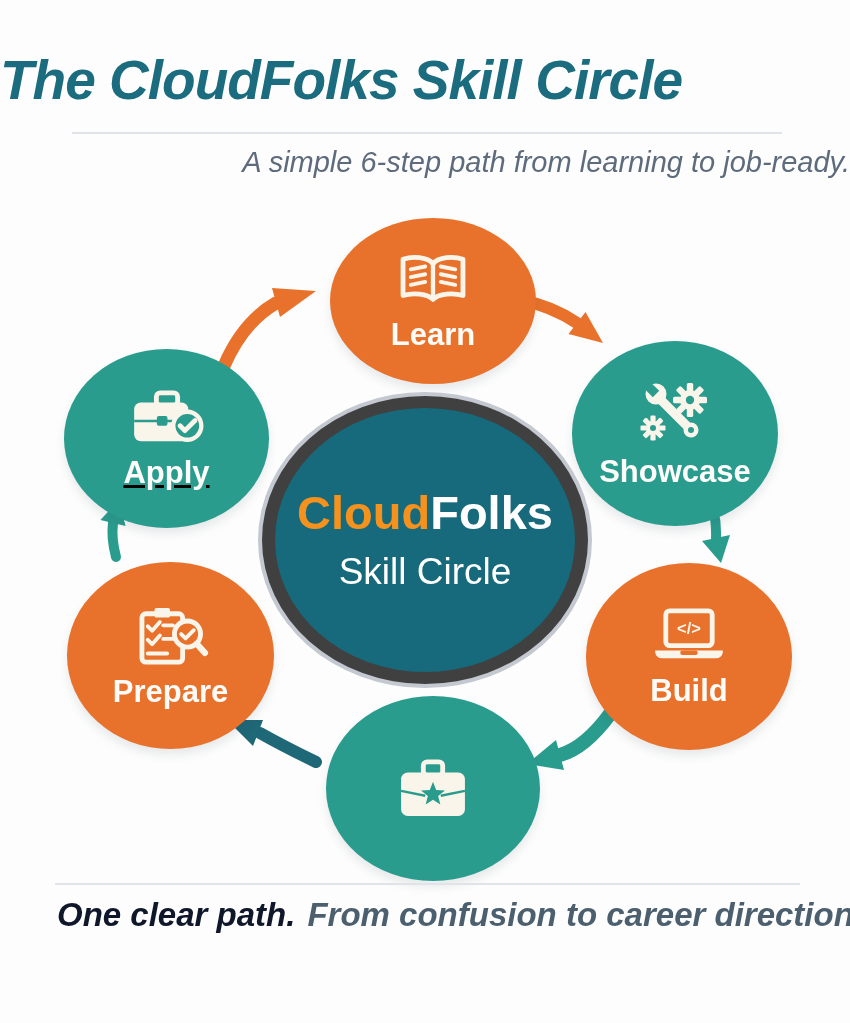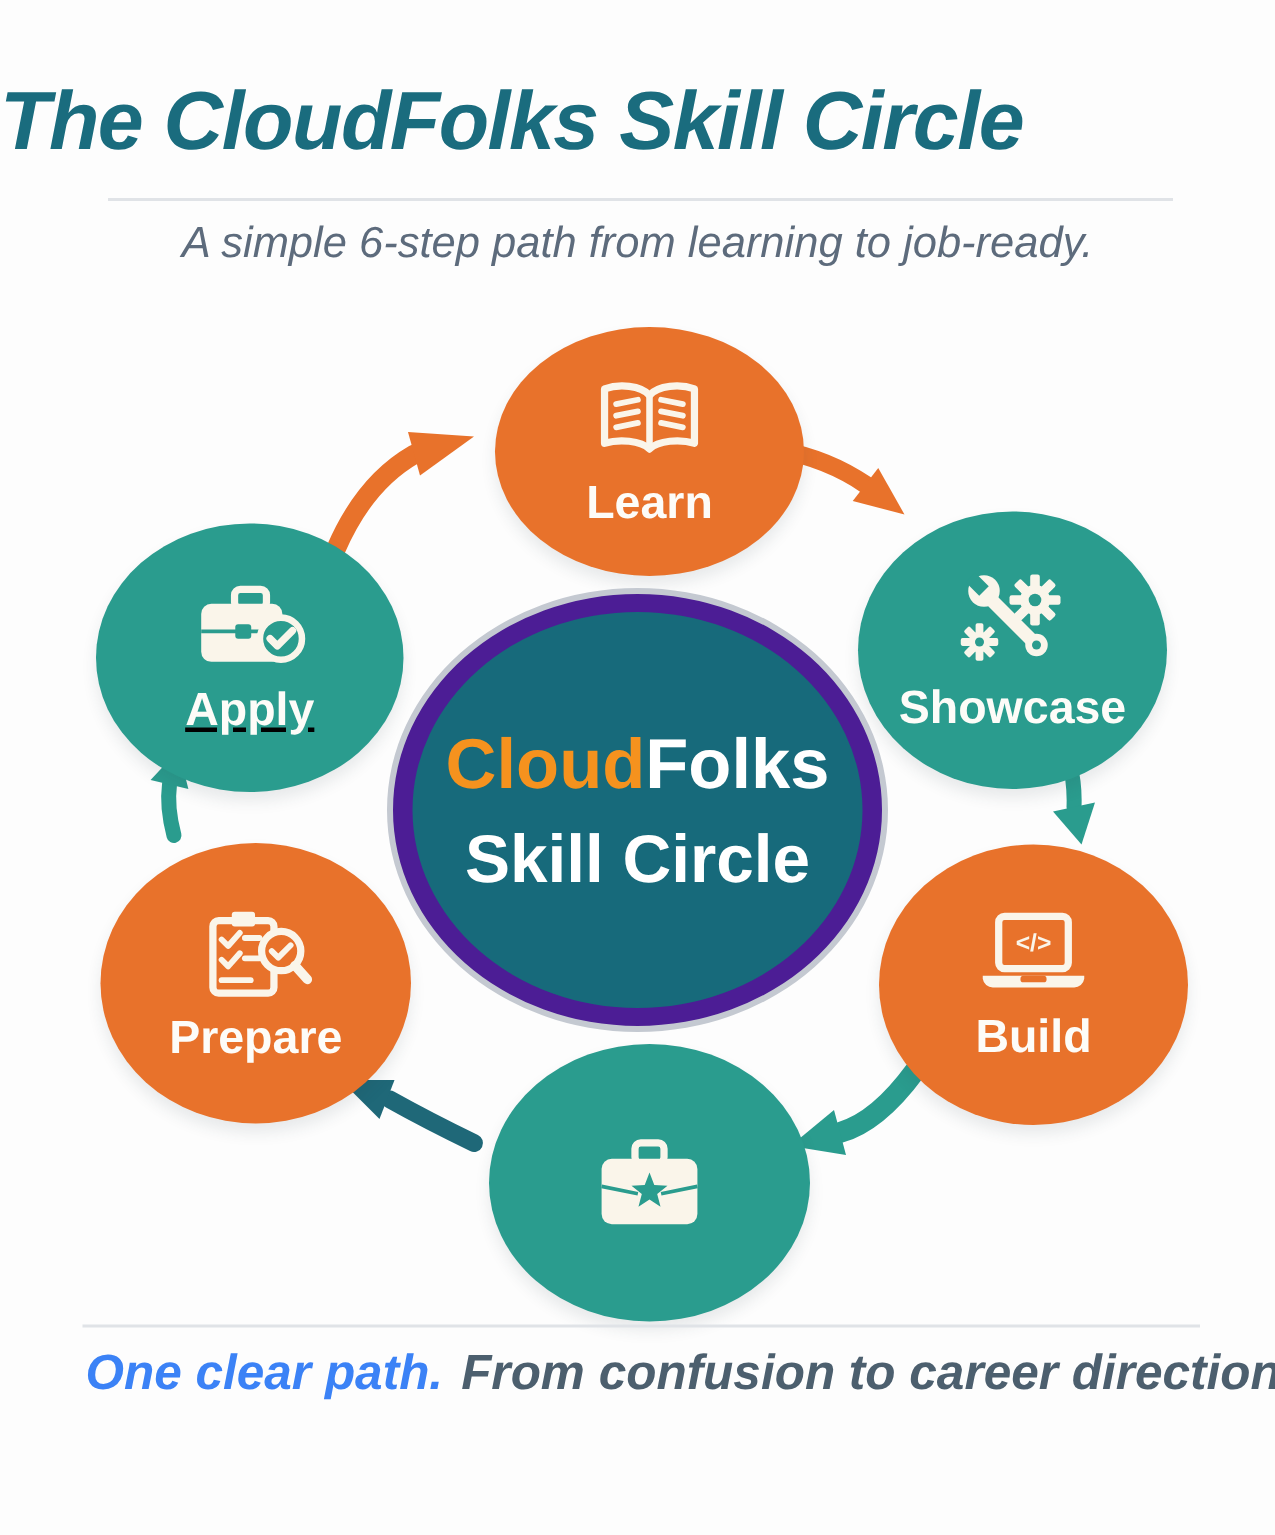--- a/index.html
+++ b/index.html
@@ -11,56 +11,56 @@
   .title {
     position:absolute; top:48px; left:0; width:100%;
     text-align:left; font-size:55px; font-weight:bold; font-style:italic;
     color:#1A6C7E; letter-spacing:-1px;
   }
   .rule { position:absolute; height:2px; background:#E0E3E7; }
   .rule-top { top:132px; left:72px; width:710px; }
   .rule-bottom { top:883px; left:55px; width:745px; }
   .subtitle {
     position:absolute; top:146px; left:0; width:100%;
-    text-align:center; font-size:29px; font-style:italic;
+    text-align:right; font-size:29px; font-style:italic;
     color:#5D6B7C;
   }
   .step {
     position:absolute; border-radius:50%;
     display:flex; flex-direction:column; align-items:center; justify-content:center;
     gap:9px; box-shadow:0 6px 10px rgba(40,60,70,0.10);
   }
   .orange { background:#E8722B; }
   .teal   { background:#2A9C8E; }
   .step .label {
     color:#FDFCF8; font-weight:bold; font-size:31px; line-height:1;text-align:center;
   }
   .step-learn    { left:330px; top:218px; width:206px; height:166px; }
   .step-practice { left:572px; top:341px; width:206px; height:185px; }
   .step-build    { left:586px; top:563px; width:206px; height:187px; }
   .step-showcase { left:326px; top:696px; width:214px; height:185px; }
   .step-prepare  { left:67px;  top:562px; width:207px; height:187px; }
   .step-apply    { left:64px;  top:349px; width:205px; height:179px;text-decoration:underline; }
   .center-outer {
     position:absolute; left:258px; top:392px; width:334px; height:296px;
-    border-radius:50%; background:#4c1d95; border:4px solid #C4C9D1;
+    border-radius:50%; background:#404040; border:4px solid #C4C9D1;
     box-sizing:border-box; display:flex; align-items:center; justify-content:center;
   }
   .center-inner {
     width:300px; height:264px; border-radius:50%; background:#176A7B;
     display:flex; flex-direction:column; align-items:center; justify-content:center;
   }
   .center-line1 { font-size:47px; font-weight:bold; color:#FFFFFF; line-height:1.1; }
   .center-line1 .cloud { color:#F5921E; }
-  .center-line2 { font-size:45px; font-weight:bold; color:#FFFFFF; line-height:1.1; margin-top:13px; }
+  .center-line2 { font-size:37px; font-weight:normal; color:#FFFFFF; line-height:1.1; margin-top:13px; }
   .footer {
     position:absolute; top:896px; left:57px;
     font-size:33px; font-style:italic; font-weight:bold; white-space:nowrap;
   }
-  .footer .emph { color:#3b82f6; }
+  .footer .emph { color:#0f172a; }
   .footer .rest { color:#4C5F6E; margin-left:12px; }
   .arrows { position:absolute; left:0; top:0; pointer-events:none; }
 </style>
 </head>
 <body>
 
 <div class="canvas">
 
   <div class="title">The CloudFolks Skill Circle</div>
   <div class="rule rule-top"></div>

